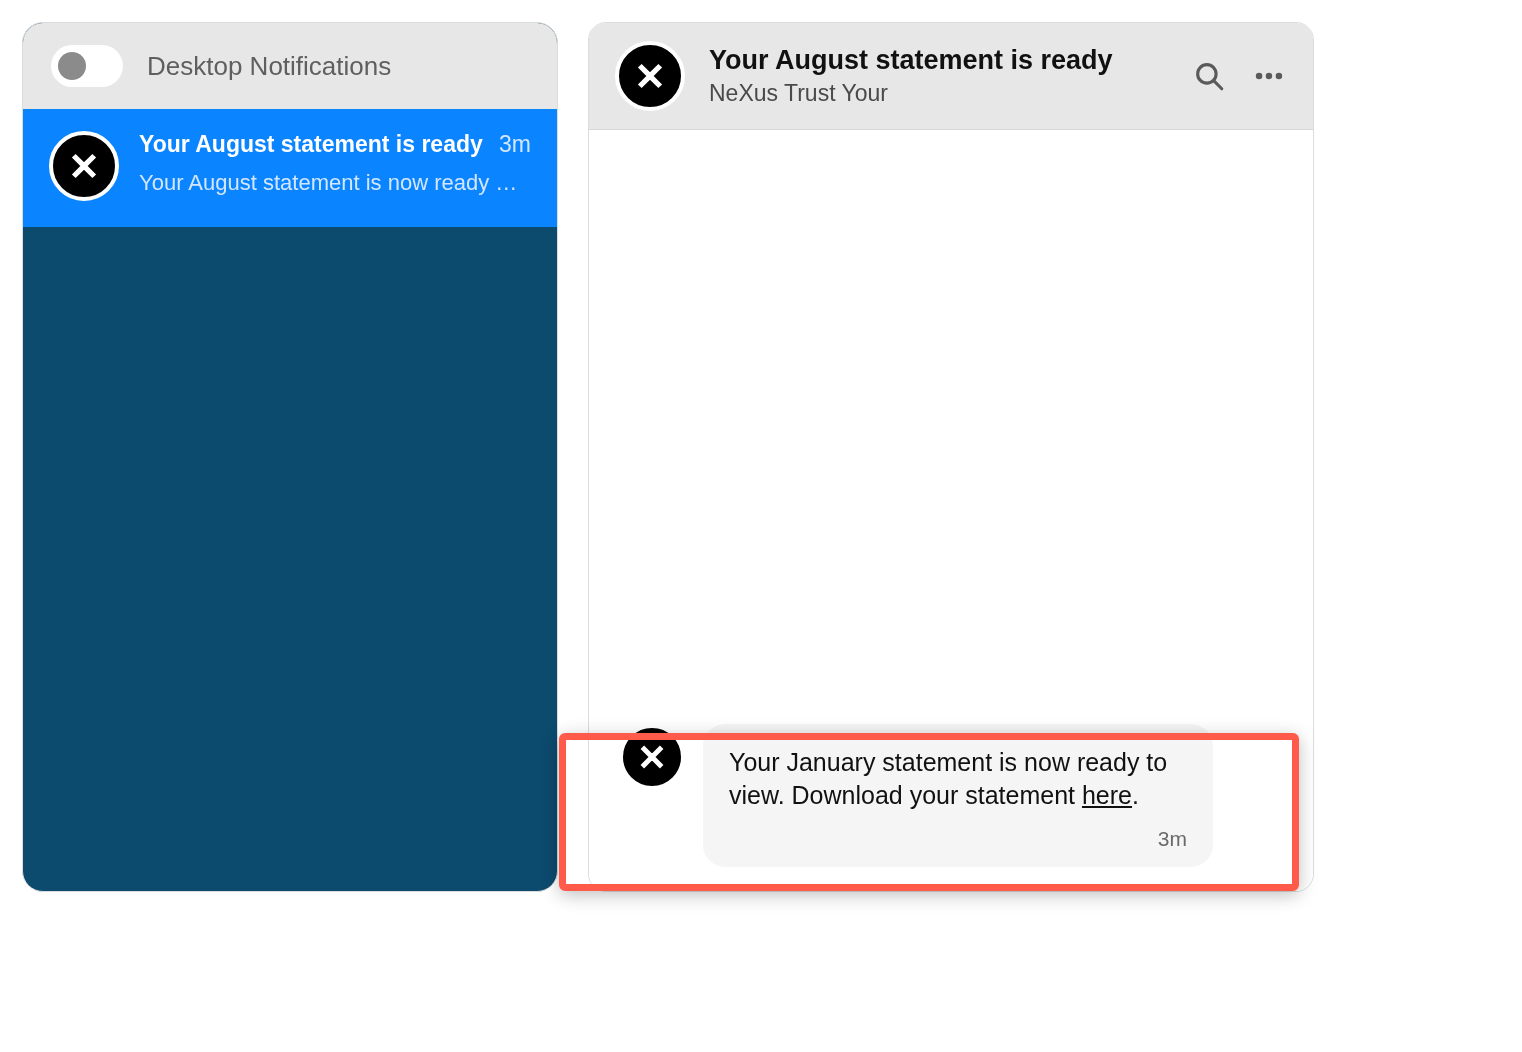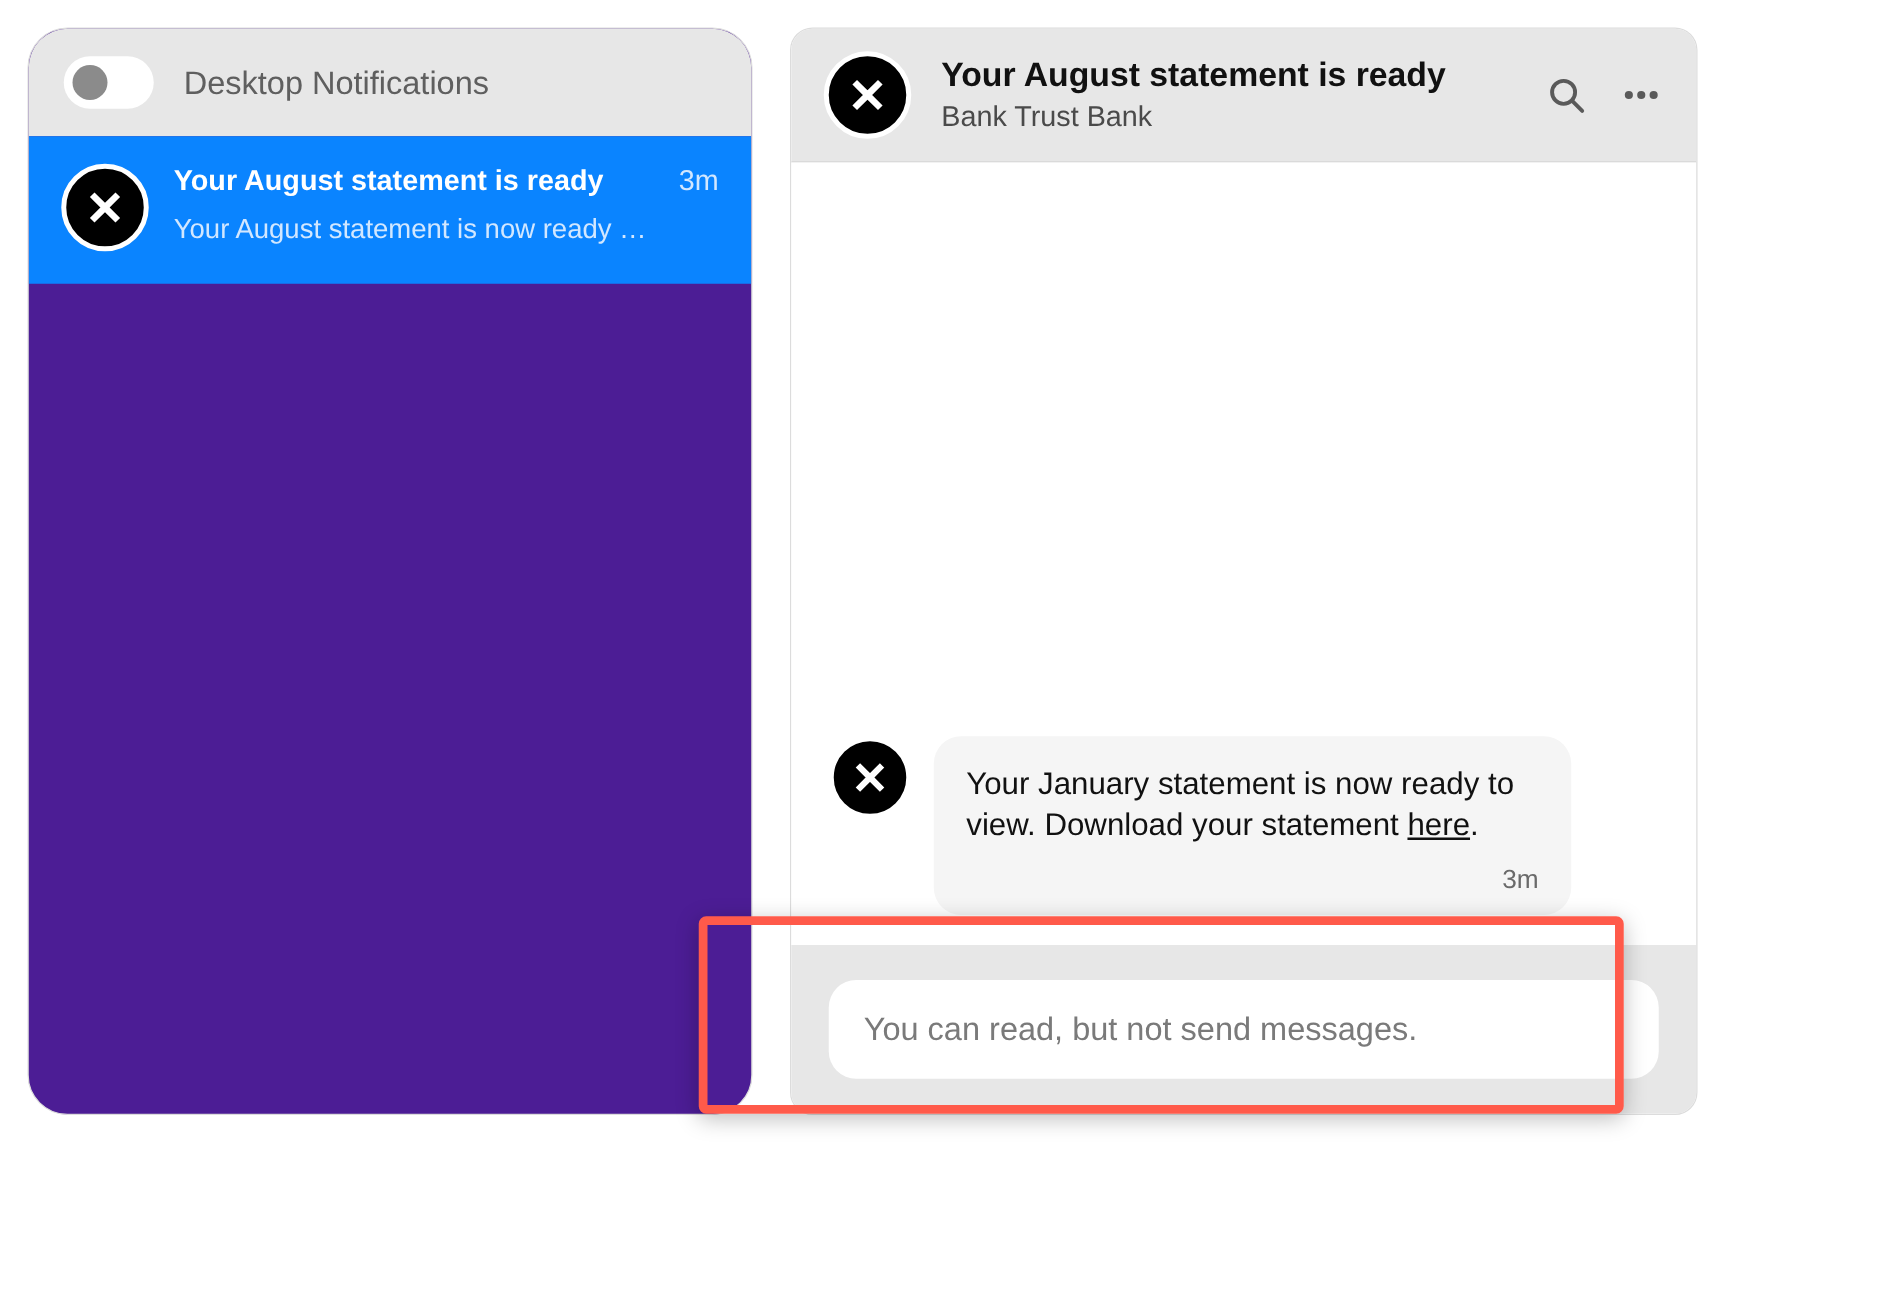--- a/index.html
+++ b/index.html
@@ -14,24 +14,24 @@
       height: 1052px;
       position: relative;
     }
     .container {
       display: flex;
       gap: 30px;
       padding: 22px;
     }
     
     .sidebar {
-      width: 580px;
+      width: 536px;
       border: 1px solid #dcdcdc;
-      border-radius: 32px;
-      background: #4c1d95;
+      border-radius: 21px;
+      background: #0c4a6e;
       overflow: hidden;
     }
     .sidebar-header {
       background: #e7e7e7;
       padding: 22px 28px;
       display: flex;
       align-items: center;
       gap: 24px;
     }
     .toggle-track {
@@ -258,21 +258,21 @@
 
   <div class="main-panel">
     <div class="main-header">
       <div class="avatar-circle">
         <svg viewBox="0 0 24 24">
           <path fill="#ffffff" d="M19 6.41 17.59 5 12 10.59 6.41 5 5 6.41 10.59 12 5 17.59 6.41 19 12 13.41 17.59 19 19 17.59 13.41 12z" stroke="#ffffff" stroke-width="1.5"></path>
         </svg>
       </div>
       <div class="main-header-text">
         <div class="main-title">Your August statement is ready</div>
-        <div class="main-subtitle">Bank Trust Bank</div>
+        <div class="main-subtitle">NeXus Trust Your</div>
       </div>
       <div class="header-icon">
         <svg viewBox="0 0 24 24" width="34" height="34">
           <circle cx="10.5" cy="10.5" r="6.5" fill="none" stroke="#5a5a5a" stroke-width="2.2"></circle>
           <line x1="15.5" y1="15.5" x2="21" y2="21" stroke="#5a5a5a" stroke-width="2.2" stroke-linecap="round"></line>
         </svg>
       </div>
       <div class="header-icon">
         <svg viewBox="0 0 24 24" width="34" height="34">
           <circle cx="5" cy="12" r="2.3" fill="#5a5a5a"></circle>
@@ -291,19 +291,16 @@
         </div>
         <div class="message-bubble">
           <div class="message-text">
             <span>Your January statement is now ready to view. Download your statement </span><a href="#">here</a><span>.</span>
           </div>
           <div class="message-time">3m</div>
         </div>
       </div>
     </div>
 
-    <div class="input-area">
-      <div class="input-box">You can read, but not send messages.</div>
-    </div>
   </div>
 </div>
 
 <div class="highlight-rect"></div>
 
 </body></html>

